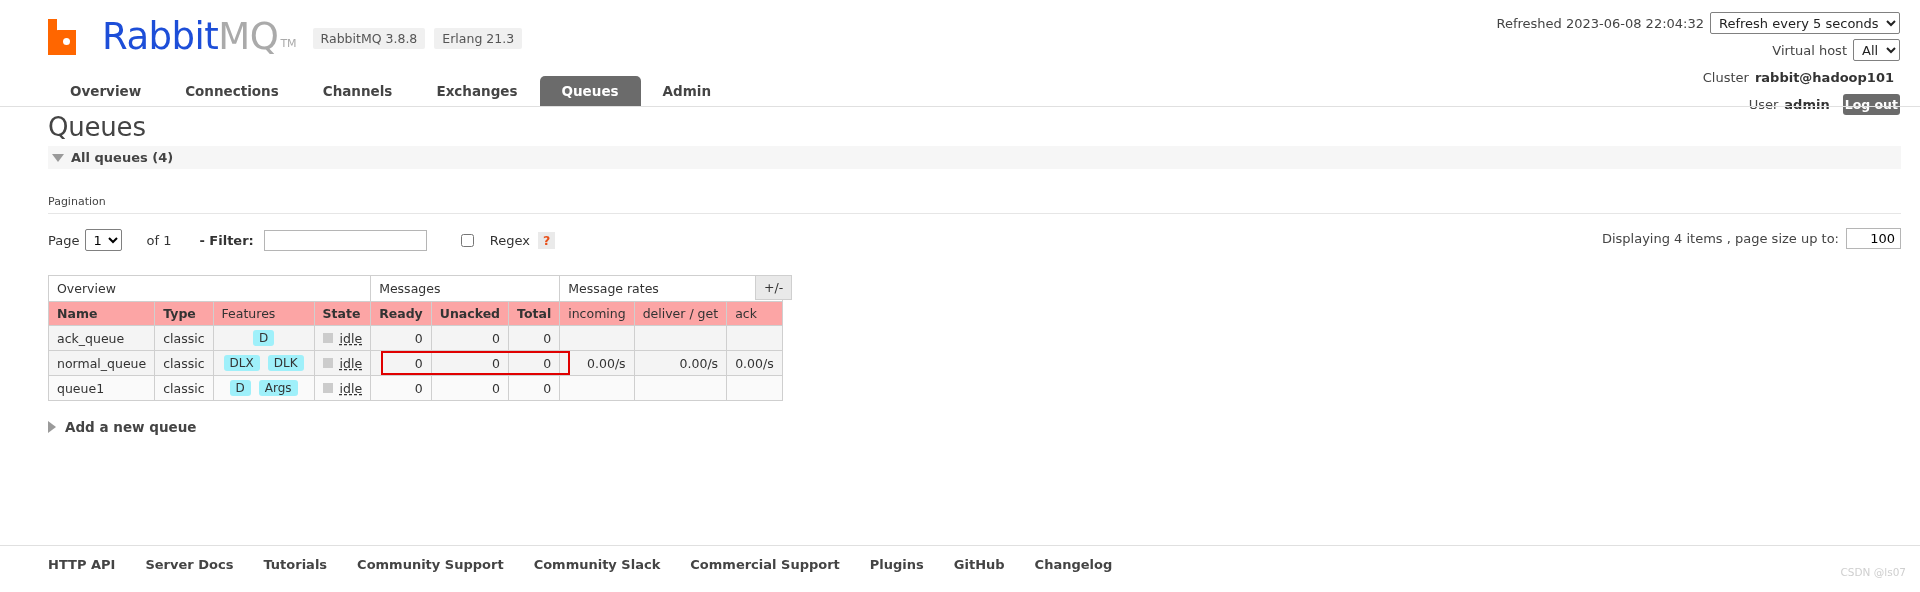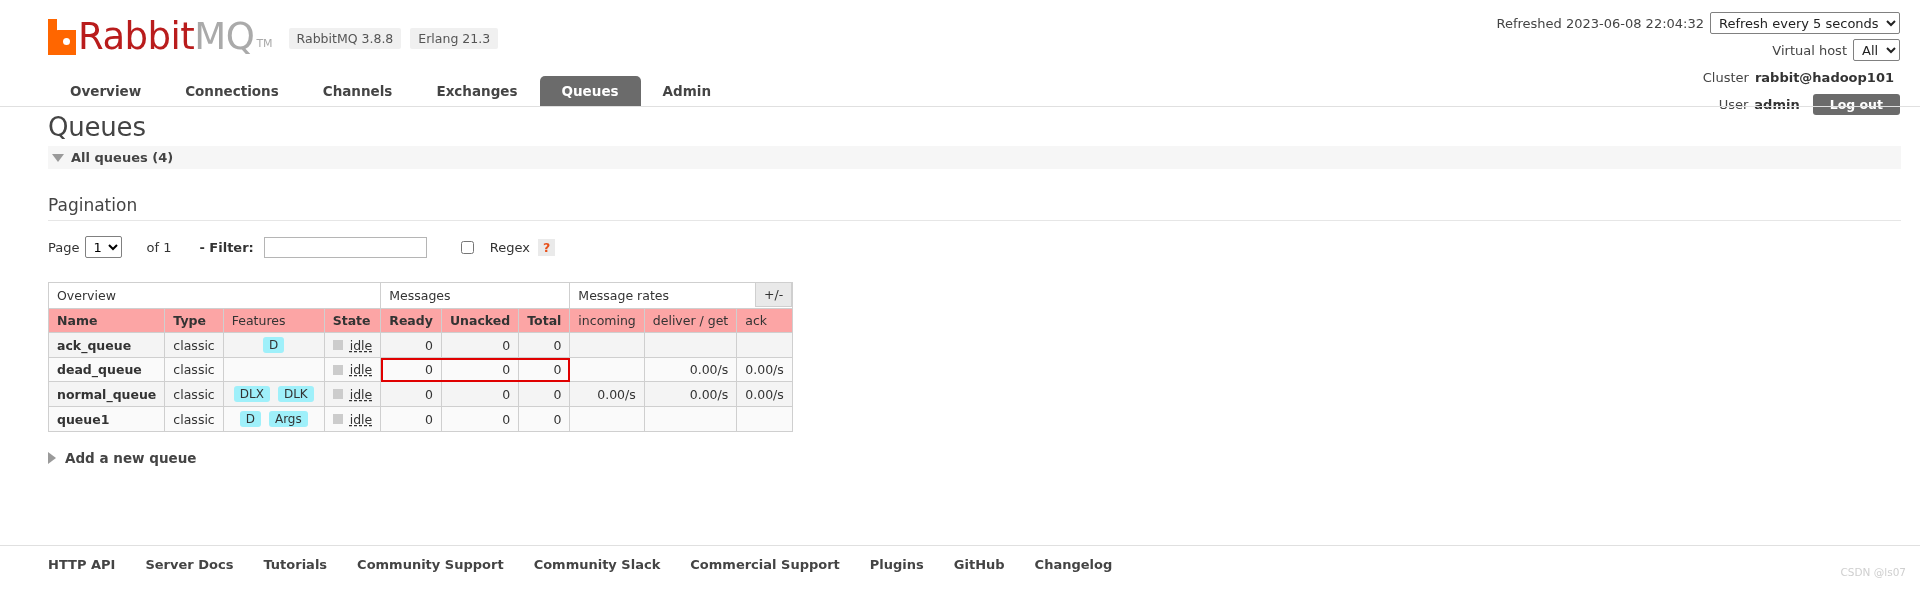--- a/index.html
+++ b/index.html
@@ -35,21 +35,21 @@
   }
   .logo-mark .dot {
     position: absolute; left: 15px; top: 19px;
     width: 7px; height: 7px; background: #fff; border-radius: 50%;
   }
   .logo-text {
     font-family: "DejaVu Sans", sans-serif;
     font-size: 37px; line-height: 37px; font-weight: 400;
     letter-spacing: -0.5px;
   }
-  .logo-text .rabbit { color: #b91c1c; }
+  .logo-text .rabbit { color: #1d4ed8; margin-left: 24px; }
   .logo-text .mq { color: #aaa; }
   .logo-tm { font-size: 11px; color: #aaa; margin-left: 2px; padding-bottom: 5px; }
 
   .ver-badges { display: flex; gap: 9px; margin-left: 16px; padding-bottom: 6px; }
   .ver-badge {
     background: #f0f0f0; color: #555;
     padding: 3px 8px; font-size: 12.5px; border-radius: 2px;
     white-space: nowrap;
   }
 
@@ -63,21 +63,21 @@
   select.hr-select {
     font-family: "DejaVu Sans", sans-serif;
     font-size: 13px; color: #222;
     padding: 2px 4px; height: 22px;
     border: 1px solid #808080; background: #fff; border-radius: 2px;
   }
   .logout-btn {
     background: #6b6b6b; color: #fff; border: none;
     font-family: "DejaVu Sans", sans-serif;
     font-size: 12.5px; font-weight: bold;
-    padding: 3px 17px; border-radius: 3px; margin-left: 7px;
+    padding: 3px 2px; border-radius: 3px; margin-left: 7px;
     cursor: pointer;
   }
 
   
   .nav {
     position: absolute; left: 48px; top: 76px;
     display: flex; align-items: flex-end; gap: 0;
   }
   .nav-item {
     font-size: 13.5px; font-weight: bold; color: #444;
@@ -113,21 +113,21 @@
     border-top: 8px solid #9a9a9a;
   }
   .tri-right {
     width: 0; height: 0; margin-right: 9px;
     border-top: 6px solid transparent; border-bottom: 6px solid transparent;
     border-left: 8px solid #9a9a9a;
   }
 
   .pagination-head {
     margin: 26px 0 8px 48px; width: 1853px;
-    font-size: 17px; color: #444;
+    font-size: 11px; color: #444;
     padding-bottom: 5px; border-bottom: 1px solid #e6e6e6;
   }
 
   .pg-row {
     position: relative;
     margin: 13px 0 0 48px; width: 1853px; height: 26px;
     display: flex; align-items: center;
     font-size: 13px; color: #333;
   }
   .pg-row .lbl { margin-right: 6px; }
@@ -177,21 +177,21 @@
     background: #fff; font-weight: normal; text-align: left;
     font-size: 12.5px; color: #333; padding: 5px 8px;
   }
   table.queues thead tr.cols th {
     background: #fca5a5; text-align: left; font-weight: bold;
     font-size: 12.5px; padding: 4px 8px;
   }
   table.queues thead tr.cols th.light { font-weight: normal; }
   table.queues tbody td { background: #f4f4f4; }
   table.queues tbody tr.alt td { background: #fafafa; }
-  td.name { font-weight: bold; color: #333; }
+  td.name { font-weight: normal; color: #333; }
   td.num { text-align: right; }
   td.rate { text-align: right; }
   td.feat { text-align: center; }
   .badge {
     display: inline-block; background: #9ff0fa; color: #333;
     font-size: 12px; padding: 1px 6px; border-radius: 3px;
     margin: 0 2px;
   }
   .state-cell { display: flex; align-items: center; gap: 7px; }
   .state-swatch { width: 10px; height: 10px; background: #ccc; display: inline-block; }
@@ -303,20 +303,24 @@
       <select class="pg-select">
         <option>1</option>
       </select>
       <span class="lbl" style="margin-left:24px;">of 1</span>
       <span class="lbl" style="margin-left:22px;font-weight:bold;">- Filter:</span>
       <input class="filter-input" type="text" placeholder="" style="">
       <span class="regex-wrap">
         <input class="regex-cb" type="checkbox" style="">
         <span class="regex-lbl">Regex</span>
         <span class="help-badge">?</span>
+      </span>
+      <span class="displaying">
+        <span>Displaying 4 items , page size up to:</span>
+        <input class="pagesize-input" type="text" value="100" style="">
       </span>
     </div>
 
     <div class="table-wrap">
       <table class="queues">
         <thead>
           <tr class="group">
             <th colspan="4">Overview</th>
             <th colspan="3">Messages</th>
             <th colspan="3">Message rates</th>
@@ -349,37 +353,20 @@
               </span>
             </td>
             <td class="num">0</td>
             <td class="num">0</td>
             <td class="num">0</td>
             <td class="rate"></td>
             <td class="rate"></td>
             <td class="rate"></td>
           </tr>
 
-          <tr class="alt">
-            <td class="name">dead_queue</td>
-            <td>classic</td>
-            <td class="feat"></td>
-            <td>
-              <span class="state-cell">
-                <span class="state-swatch"></span>
-                <span class="state-txt">idle</span>
-              </span>
-            </td>
-            <td class="num">0</td>
-            <td class="num">0</td>
-            <td class="num">0</td>
-            <td class="rate"></td>
-            <td class="rate">0.00/s</td>
-            <td class="rate">0.00/s</td>
-          </tr>
 
           <tr>
             <td class="name">normal_queue</td>
             <td>classic</td>
             <td class="feat">
               <span class="badge">DLX</span>
               <span class="badge">DLK</span>
             </td>
             <td>
               <span class="state-cell">

